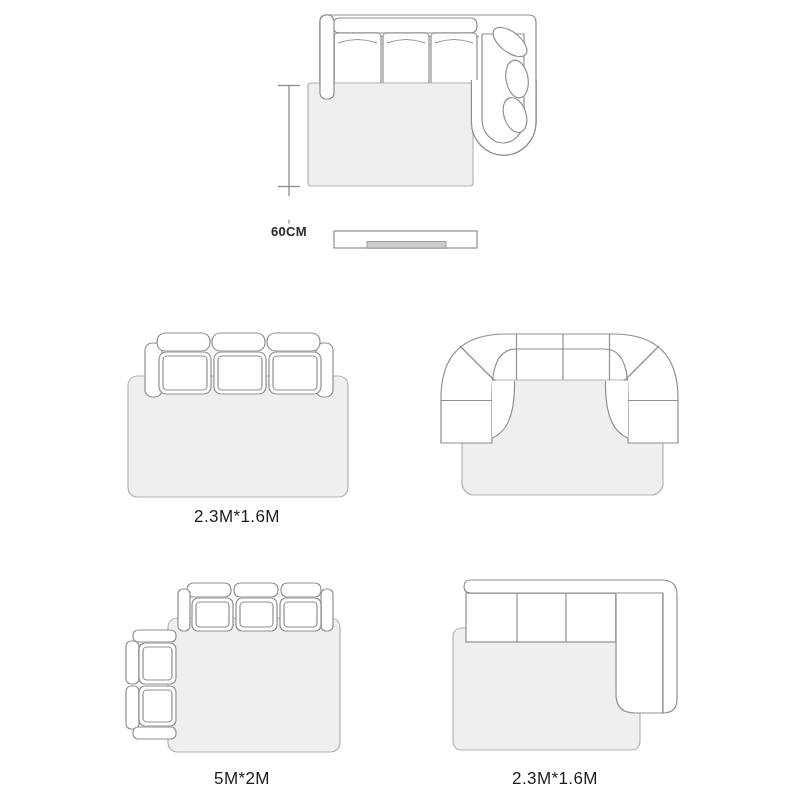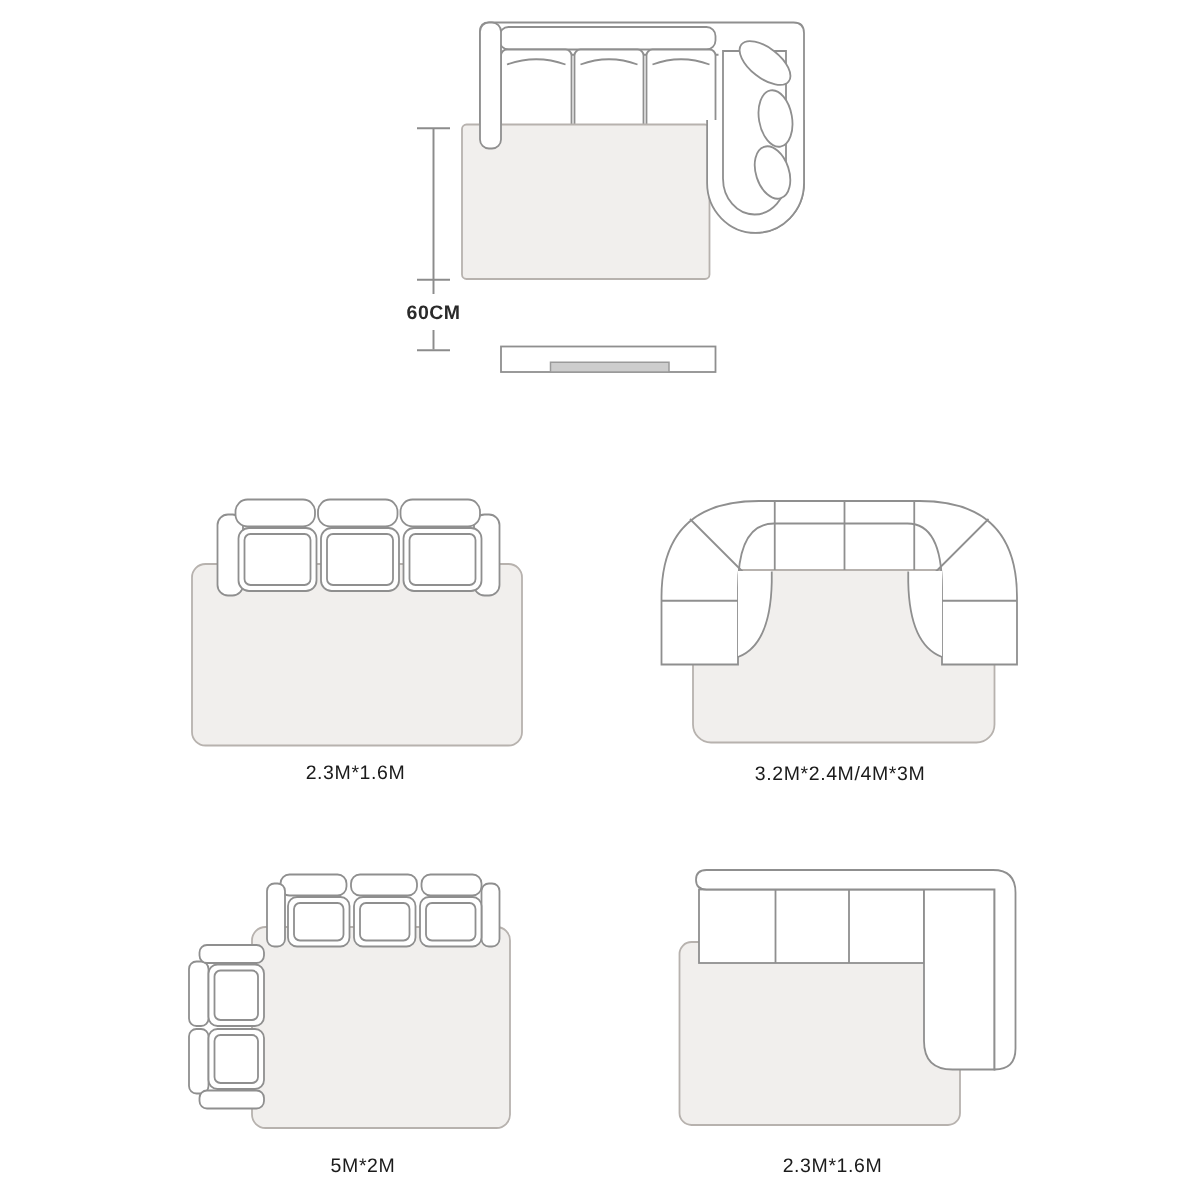--- a/index.html
+++ b/index.html
@@ -3,26 +3,26 @@
 <meta charset="utf-8">
 <style>
   html,body{margin:0;padding:0;background:#ffffff;}
   .canvas{
     position:relative;width:800px;height:800px;background:#ffffff;
     font-family:"Liberation Sans",sans-serif;overflow:hidden;
   }
   .canvas svg{position:absolute;left:0;top:0;}
   .size-label{
     position:absolute;transform:translateX(-50%);
-    font-size:13px;color:#1b1b1b;letter-spacing:0.4px;white-space:nowrap;
+    font-size:17px;color:#1b1b1b;letter-spacing:0.4px;white-space:nowrap;
   }
   .dim-label{
     position:absolute;transform:translate(-50%,-50%);
     font-size:13px;font-weight:bold;color:#2a2a2a;background:#ffffff;
-    padding:0 2px;letter-spacing:0.3px;
+    padding:0 2px;letter-spacing:0.3px;margin-top:23px;
   }
   .furn{fill:#ffffff;stroke:#8f8f8f;stroke-width:1.2;}
   .ln{fill:none;stroke:#8f8f8f;stroke-width:1.2;}
   .rug{fill:#f1efed;stroke:#b7b2ae;stroke-width:1.2;}
   .cover{fill:#ffffff;stroke:none;}
   .dim{fill:none;stroke:#8c8c8c;stroke-width:1.3;}
   .tv{fill:#cdcdcd;stroke:#9a9a9a;stroke-width:1;}
 </style>
 </head>
 <body>
@@ -133,19 +133,18 @@
       <path class="furn" d="M 616 592 L 663 592 L 663 713 L 635 713 Q 616 713 616 694 Z"></path>
       <path class="furn" d="M 471 580 L 662 580 Q 677 580 677 595 L 677 699 Q 677 713 663 713 L 663 593 L 471 593 Q 464 593 464 586.5 Q 464 580 471 580 Z"></path>
     </g>
 
   </svg>
 
   <div class="dim-label" style="left:289px;top:208px;">60CM</div>
 
   <div class="size-label" style="left:237px;top:507px;">2.3M*1.6M</div>
 
-  <div class="size-label" style="left:560px;top:508px;">3.2M*2.4M/4M*3M</div>
 
   <div class="size-label" style="left:242px;top:769px;">5M*2M</div>
 
   <div class="size-label" style="left:555px;top:769px;">2.3M*1.6M</div>
 
 </div>
 
 </body></html>

